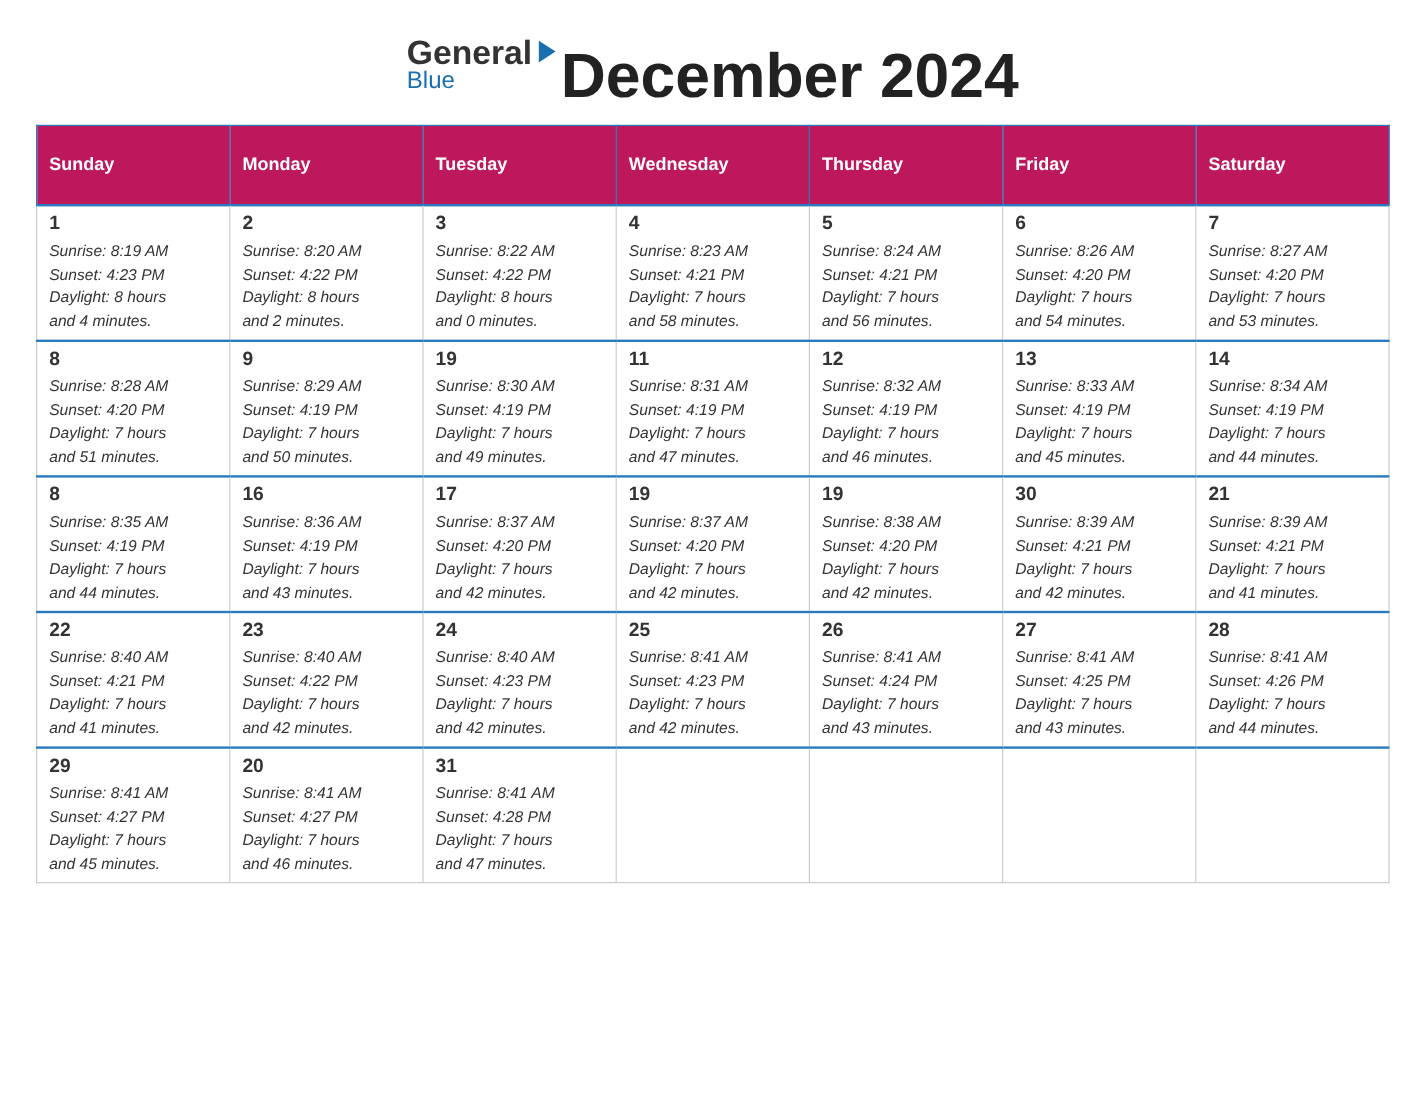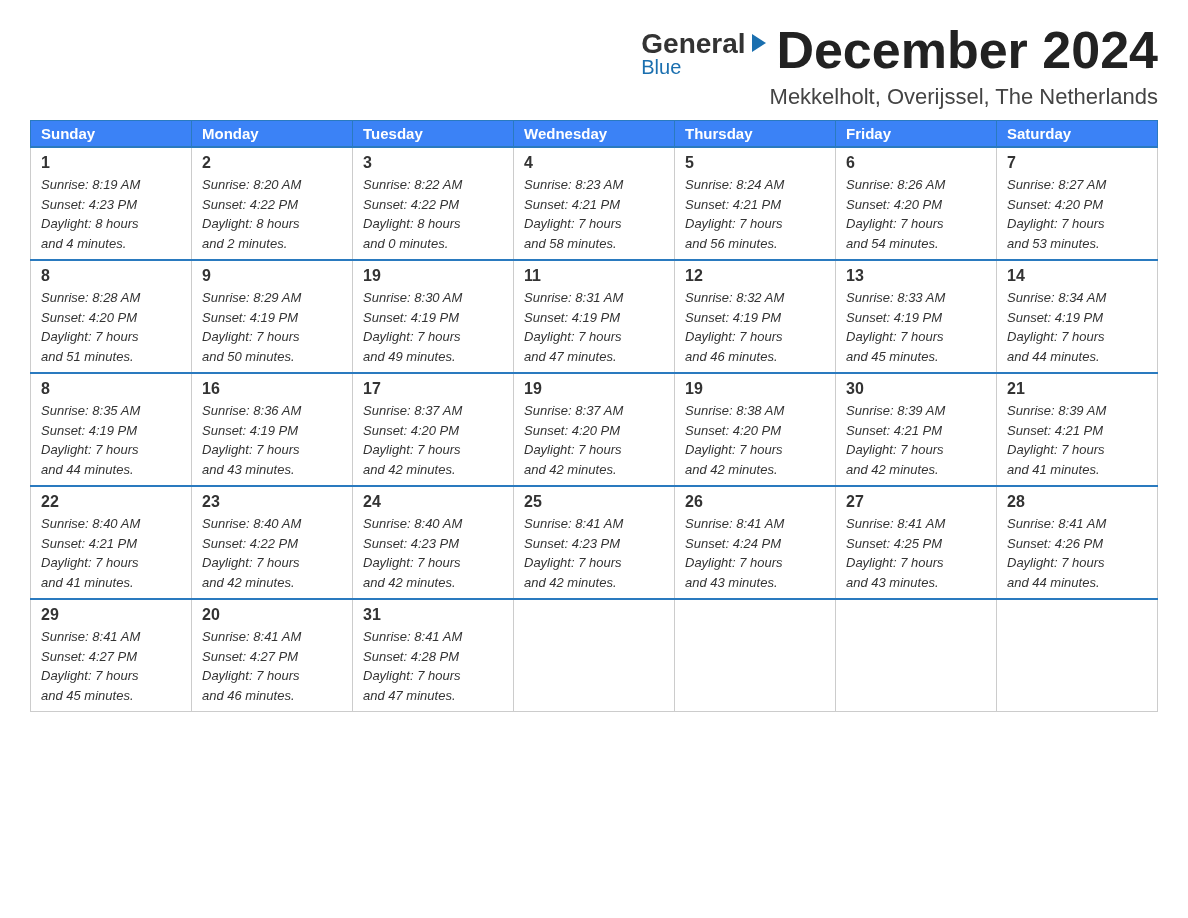--- a/index.html
+++ b/index.html
@@ -5,21 +5,21 @@
     * { margin: 0; padding: 0; box-sizing: border-box; }
     body {
       font-family: Arial, sans-serif;
       background: #fff;
       width: 1188px;
       min-height: 918px;
       padding: 20px 30px;
     }
     .header-row {
       display: flex;
-      justify-content: flex-end;
+      justify-content: center;
       align-items: flex-start;
       margin-bottom: 10px;
     }
     .logo {
       display: flex;
       flex-direction: column;
       align-items: flex-start;
       margin-top: 10px;
     }
     .logo-text {
@@ -29,42 +29,43 @@
       line-height: 1;
     }
     .logo-bottom {
       font-size: 20px;
       font-weight: normal;
       color: #1a6faf;
       margin-top: -2px;
     }
     .title-block {
       text-align: right;
+      margin-top: 14px;
     }
     .main-title {
       font-size: 52px;
       font-weight: bold;
       color: #222;
     }
     .subtitle {
       font-size: 22px;
       color: #444;
       margin-top: 4px;
     }
     .calendar {
       width: 100%;
       border-collapse: collapse;
       margin-top: 8px;
     }
     .calendar thead tr th {
-      background-color: #3b82f6;
+      background-color: #be185d;
       color: #fff;
       font-size: 15px;
       font-weight: bold;
-      padding: 4px 10px;
+      padding: 24px 10px;
       text-align: left;
       border: 1px solid #2a7abf;
     }
     .calendar tbody tr td {
       vertical-align: top;
       border: 1px solid #ccc;
       border-top: 2px solid #2a7abf;
       padding: 6px 10px;
       width: 14.28%;
       font-size: 13.5px;
@@ -95,21 +96,20 @@
     <div style="display:flex; align-items:center;">
       <span class="logo-text">General</span>
       <svg width="22" height="22" viewBox="0 0 22 22" style="margin-left:2px; margin-top:-2px;">
         <polygon points="4,2 18,11 4,20" fill="#1a6faf"></polygon>
       </svg>
     </div>
     <div class="logo-bottom">Blue</div>
   </div>
   <div class="title-block">
     <div class="main-title">December 2024</div>
-    <div class="subtitle">Mekkelholt, Overijssel, The Netherlands</div>
   </div>
 </div>
 
 <table class="calendar">
   <thead>
     <tr>
     <th>Sunday</th>
         <th>Monday</th>
         <th>Tuesday</th>
         <th>Wednesday</th>

